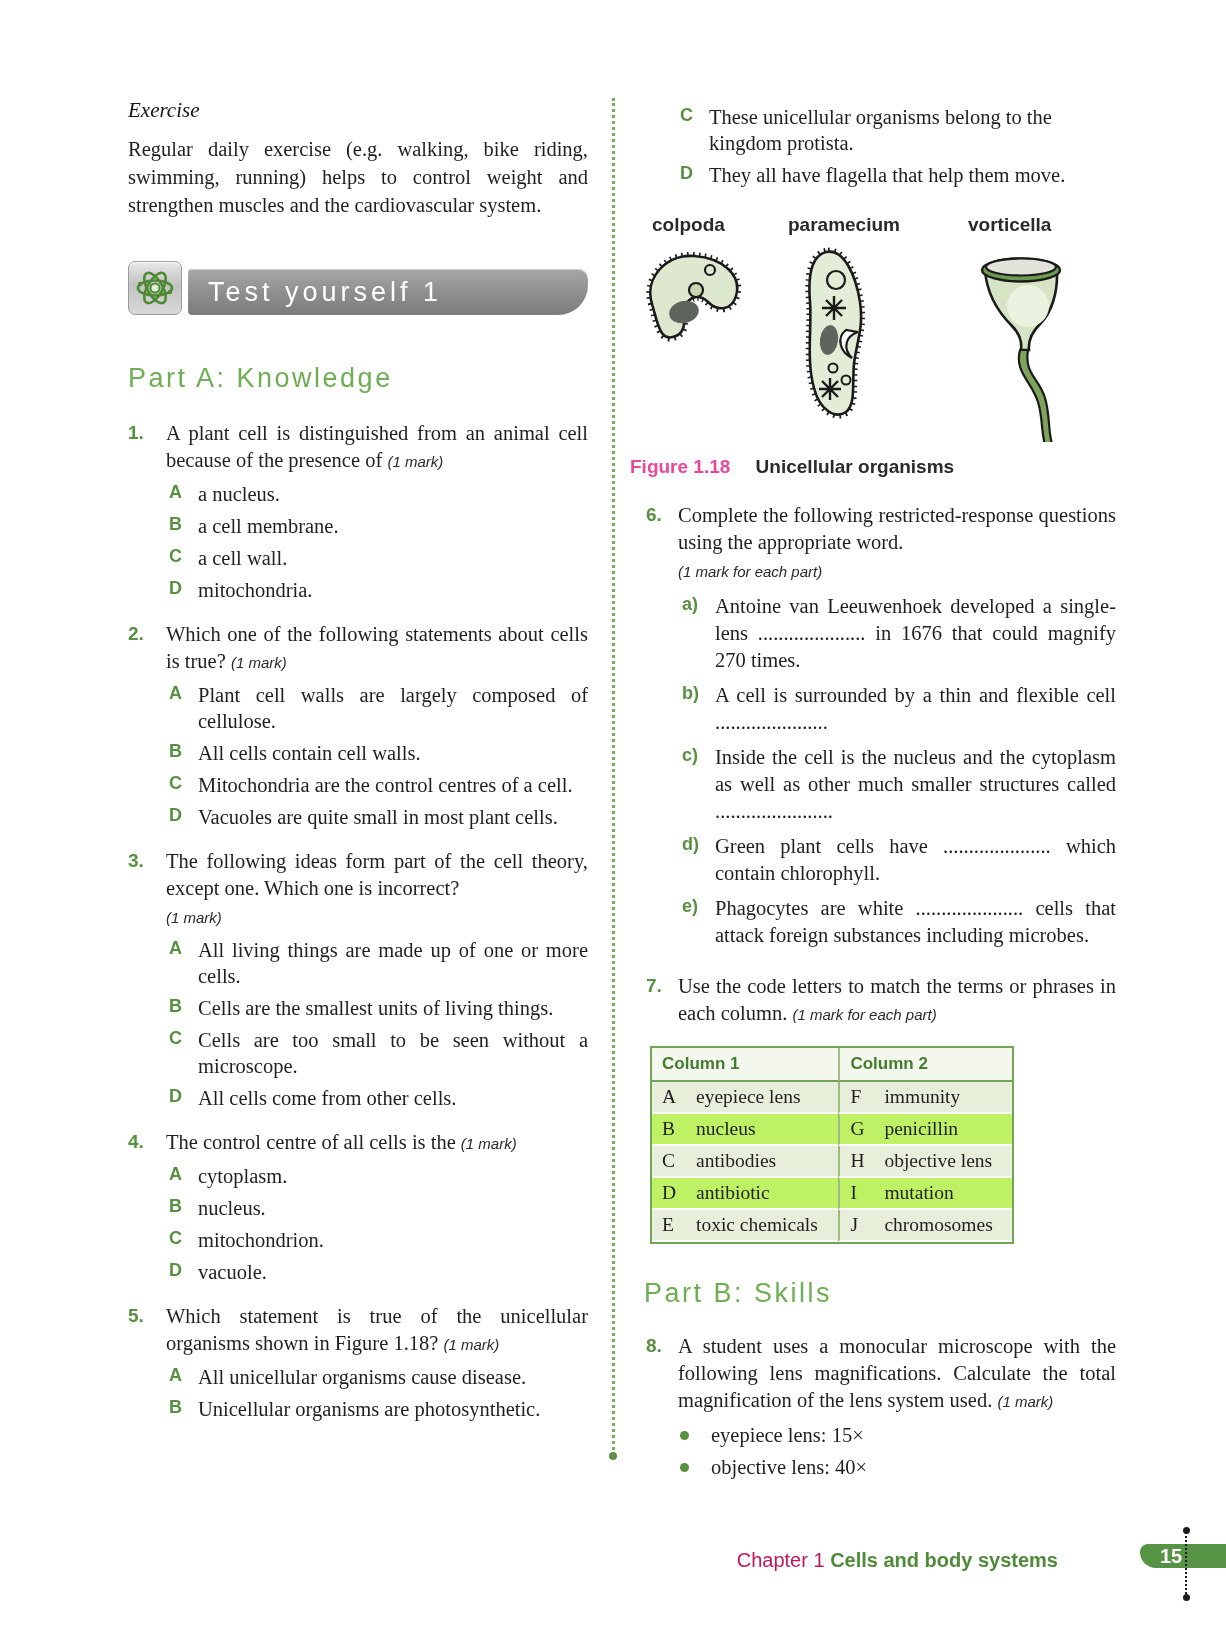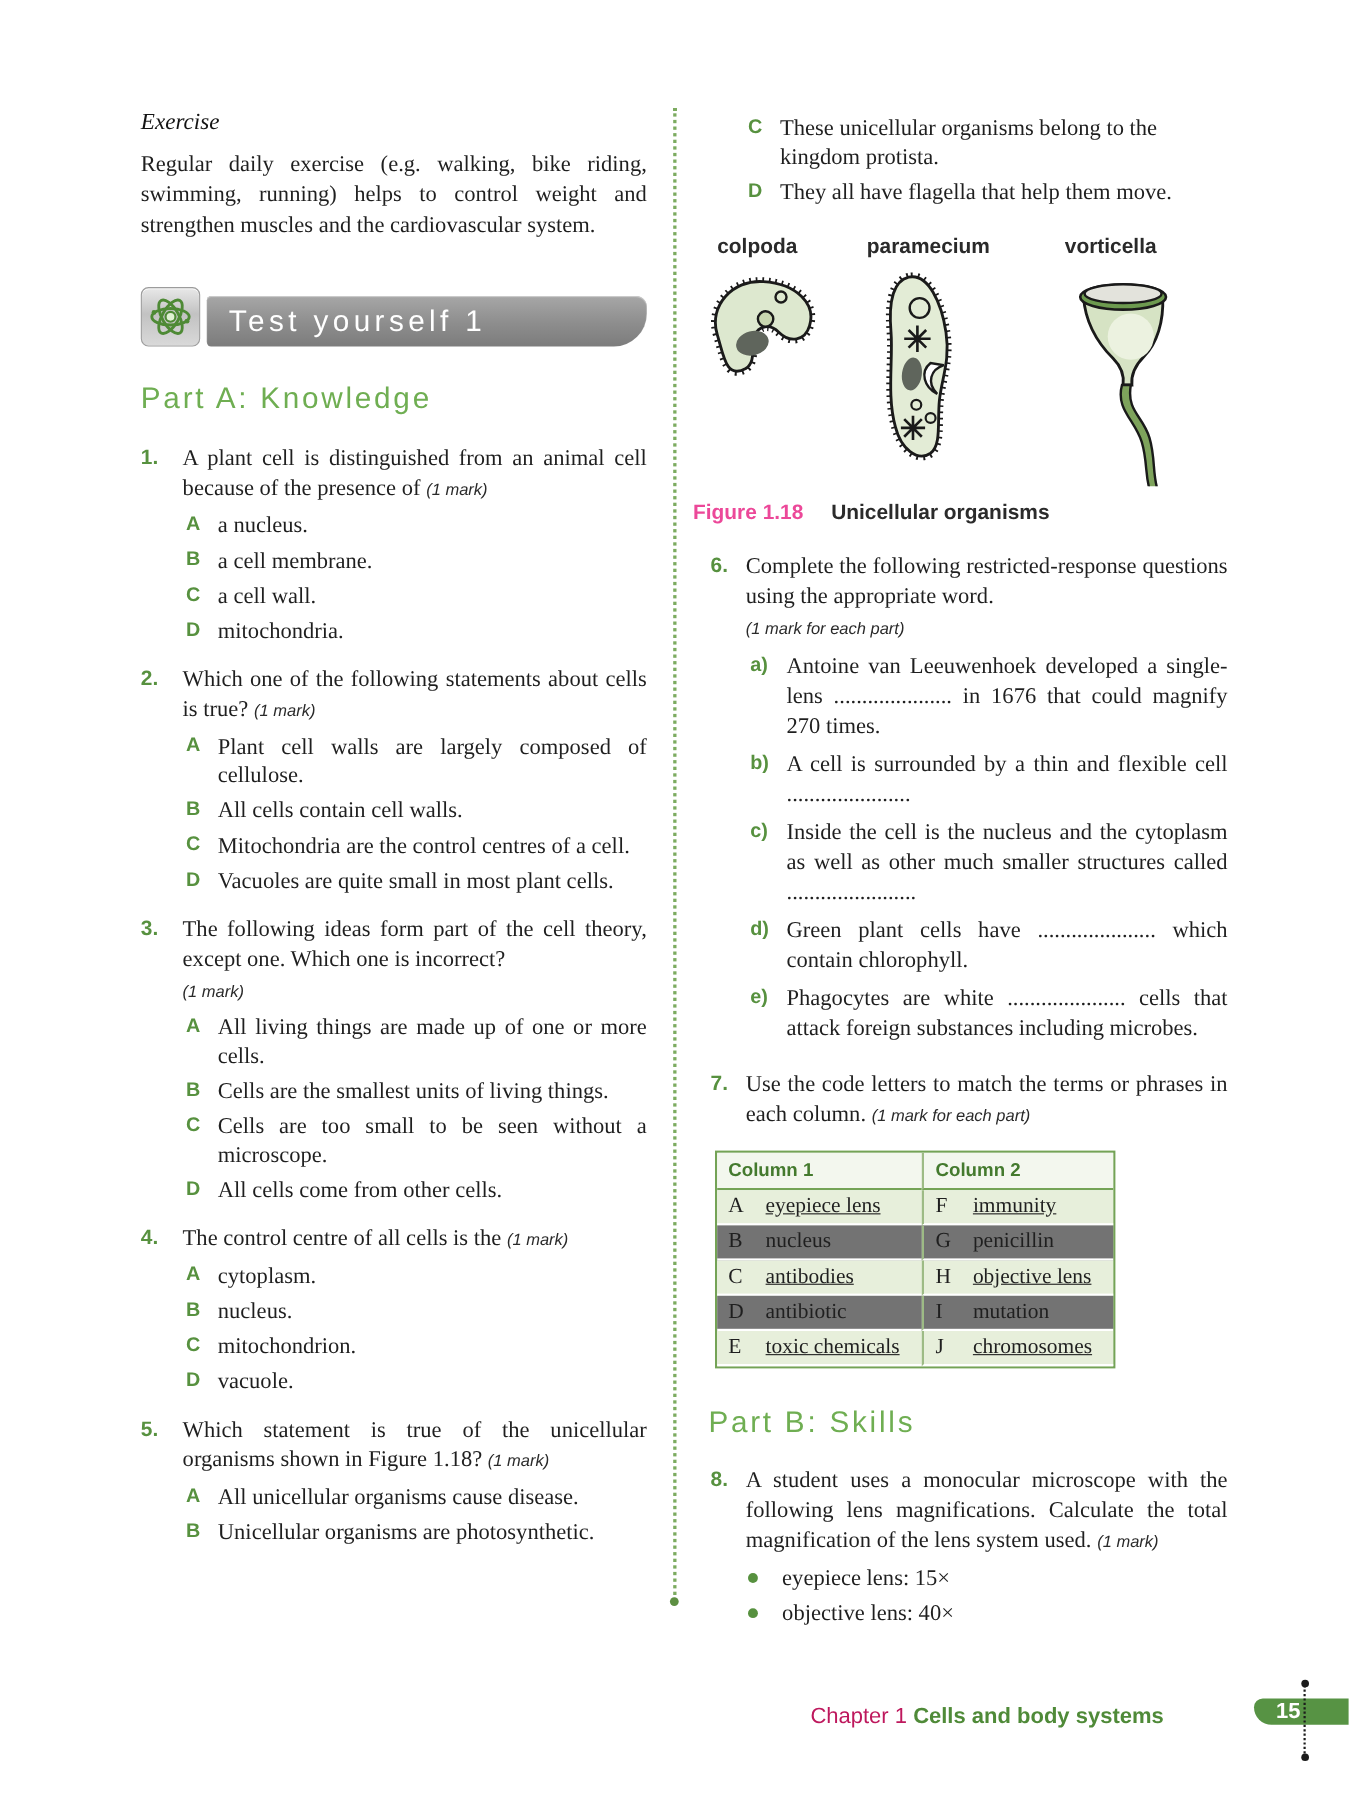--- a/index.html
+++ b/index.html
@@ -28,21 +28,21 @@
       border:1px solid #9c9c9c; display:flex; align-items:center; justify-content:center;
       box-shadow:inset 0 1px 0 #fff; }
   .banner-bar { flex:1; margin-left:6px; margin-top:4px; height:46px;
       background:linear-gradient(180deg,#a7a7a7 0%,#8d8d8d 55%,#7c7c7c 100%);
       border-radius:4px 10px 30px 4px; display:flex; align-items:center;
       padding-left:20px; box-shadow:inset 0 1px 1px #cfcfcf; }
   .banner-bar span { color:#ffffff; font-family:"Liberation Sans", sans-serif;
       font-size:27px; letter-spacing:4px; font-weight:400; }
 
   .part-heading { font-family:"Liberation Sans", sans-serif; font-weight:400;
-      color:#6fae52; font-size:27px; letter-spacing:2.5px; margin-top:32px; margin-bottom:26px; }
+      color:#6fae52; font-size:27px; letter-spacing:2.5px; margin-top:48px; margin-bottom:26px; }
 
   .question { display:flex; margin-bottom:18px; }
   .qnum { flex:none; width:38px; font-family:"Liberation Sans", sans-serif;
           font-weight:bold; font-size:19px; color:#57913f; padding-top:2px; }
   .qbody { flex:1; }
   .qtext { font-size:20.5px; line-height:27px; text-align:justify; }
   .mark  { font-family:"Liberation Sans", sans-serif; font-style:italic;
            font-size:15px; font-weight:400; color:#2a2a2a; white-space:nowrap; }
   .mark-block { display:block; margin-top:2px; }
   .option { display:flex; margin-top:6px; }
@@ -74,22 +74,22 @@
   
   .match-table { margin:18px 0 0 20px; border-collapse:separate; border-spacing:0;
                  border:2px solid #74a356; width:364px; }
   .match-table td, .match-table th { vertical-align:middle; }
   .match-table th { background:#f3f7ee; text-align:left; height:34px;
       font-family:"Liberation Sans", sans-serif; font-size:17px; color:#447a2e;
       padding-left:10px; border-bottom:2px solid #74a356; }
   .match-table th + th, .match-table td + td { border-left:2px solid #9dbb85; }
   .match-table td { height:32px; font-size:19.5px; padding-left:10px;
       border-bottom:2px solid #ffffff; }
-  .match-table tr.rowA td { background:#e7efdb;text-decoration:underline; }
-  .match-table tr.rowB td { background:#737373; }
+  .match-table tr.rowA td { background:#e7efdb; }
+  .match-table tr.rowB td { background:#bef264; }
   .cell-letter { display:inline-block; width:34px; }
 
   .part-b { margin-top:34px; margin-bottom:24px; margin-left:14px; }
 
   .bullet-row { display:flex; align-items:baseline; margin-top:9px; margin-left:2px; }
   .bullet-dot { flex:none; width:9px; height:9px; border-radius:50%; background:#57913f;
                 margin-right:22px; position:relative; top:-2px; }
   .bullet-text { font-size:20.5px; }
 
   

